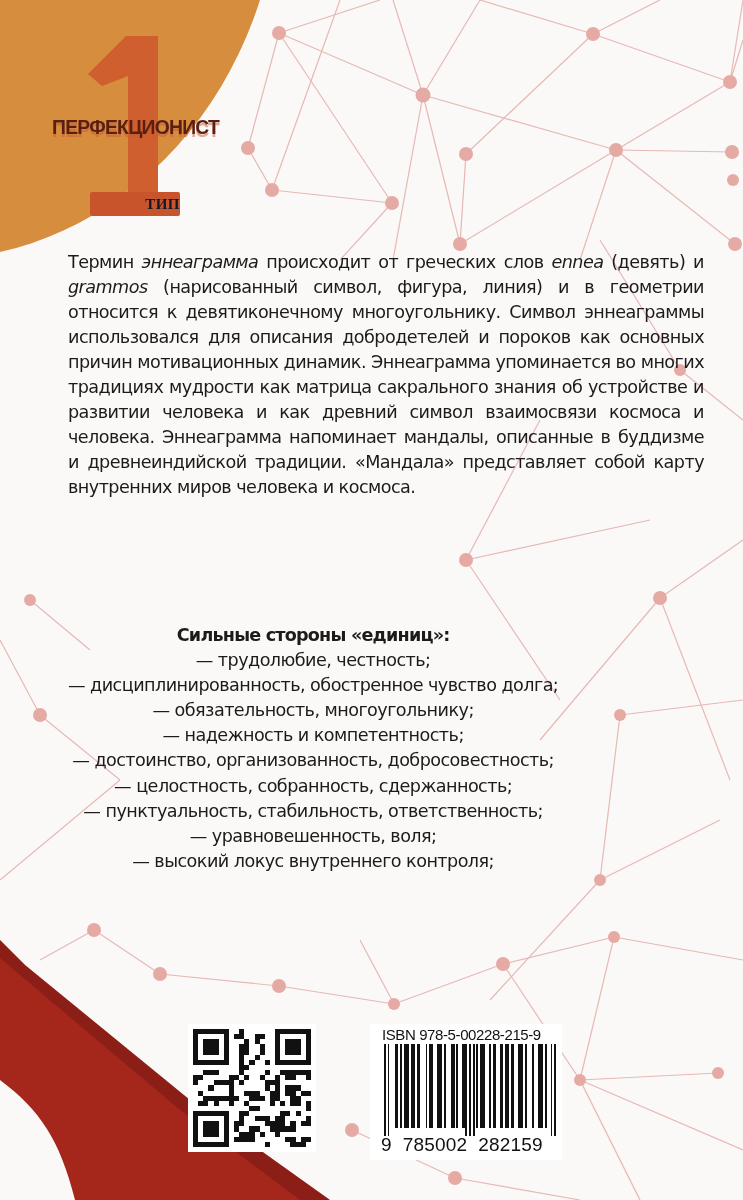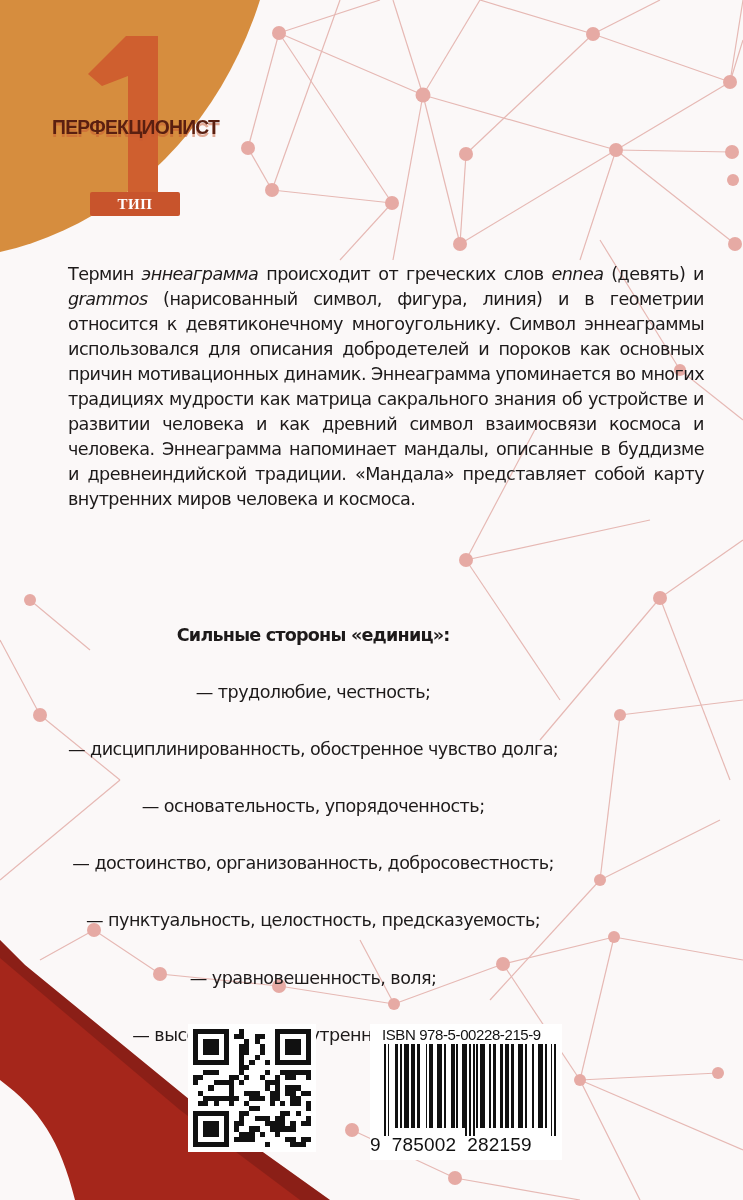--- a/index.html
+++ b/index.html
@@ -3,33 +3,33 @@
 <meta charset="utf-8">
 <style>
   html, body { margin:0; padding:0; }
   body { width:743px; height:1200px; position:relative; overflow:hidden; background:#fbf8f8; font-family:"DejaVu Sans", sans-serif; }
   .bg-net { position:absolute; left:0; top:0; width:743px; height:1200px; z-index:1; }
   .corner-blob { position:absolute; left:-420px; top:-520px; width:700px; height:780px; border-radius:50%; background:#d68d3e; z-index:2; }
   .red-band { position:absolute; left:0; top:0; width:743px; height:1200px; z-index:2; }
   .badge { position:absolute; z-index:3; }
   .big-one { position:absolute; left:82px; top:16px; width:80px; height:190px; }
   .type-title { position:absolute; left:52px; top:115px; font-family:"Liberation Sans", sans-serif; font-weight:bold; font-size:21px; color:#5a1f10; letter-spacing:-0.8px; transform:scaleX(0.92); transform-origin:left; white-space:nowrap; text-shadow:0 3px 0 rgba(200,90,50,0.5); }
-  .tip-ribbon { position:absolute; left:90px; top:192px; width:90px; height:24px; background:#c8542c; border-radius:2px; color:#ffffff; font-family:"Liberation Serif", serif; font-weight:bold; font-size:15px; text-align:center; line-height:24px; letter-spacing:0.5px; }
-  .body-text { position:absolute; left:68px; top:262px; width:636px; z-index:3; font-family:"DejaVu Sans", sans-serif; font-size:17.6px; line-height:25px; color:#1d1a1a; text-align:justify; letter-spacing:-0.55px; word-spacing:0px; }
+  .tip-ribbon { position:absolute; left:90px; top:192px; width:90px; height:24px; background:#c8542c; border-radius:2px; color:#0f172a; font-family:"Liberation Serif", serif; font-weight:bold; font-size:15px; text-align:right; line-height:24px; letter-spacing:0.5px; }
+  .body-text { position:absolute; left:68px; top:250px; width:636px; z-index:3; font-family:"DejaVu Sans", sans-serif; font-size:17.6px; line-height:25px; color:#1d1a1a; text-align:justify; letter-spacing:-0.55px; word-spacing:0px; }
   .body-text p { margin:0; text-indent:0; }
   .body-text em { font-style:italic; }
   .strengths { position:absolute; left:68px; top:623px; z-index:3; font-family:"DejaVu Sans", sans-serif; font-size:17.6px; line-height:25.1px; color:#1d1a1a; letter-spacing:-0.55px;text-align:center; }
   .strengths-title { font-weight:bold; letter-spacing:-0.8px; }
   .strengths ul { list-style:none; margin:0; padding:0; }
-  .strengths li { white-space:nowrap;margin-top:32px; }
+  .strengths li { white-space:nowrap; }
   .qr { position:absolute; left:188px; top:1024px; width:128px; height:128px; background:#fff; z-index:3; }
   .barcode { position:absolute; left:370px; top:1024px; width:192px; height:136px; background:#fff; z-index:3; }
   .isbn-top { position:absolute; left:12px; top:2px; font-family:"Liberation Sans", sans-serif; font-size:15px; color:#111; letter-spacing:-0.4px; white-space:nowrap; }
   .bars { position:absolute; left:14px; top:20px; width:172px; height:92px; }
-  .isbn-num { position:absolute; left:0; top:110px; width:192px; font-family:"Liberation Sans", sans-serif; font-size:19px; color:#111; white-space:pre; letter-spacing:0.2px; }
+  .isbn-num { position:absolute; left:11px; top:110px; width:192px; font-family:"Liberation Sans", sans-serif; font-size:19px; color:#111; white-space:pre; letter-spacing:0.2px; }
 </style>
 </head>
 <body>
 
 <svg class="bg-net" viewBox="0 0 743 1200" xmlns="http://www.w3.org/2000/svg">
   <g stroke="#e4b2ad" stroke-width="1.2" fill="none" opacity="0.9">
     <line x1="279" y1="33" x2="423" y2="95"></line>
     <line x1="279" y1="33" x2="380" y2="0"></line>
     <line x1="423" y1="95" x2="480" y2="0"></line>
     <line x1="423" y1="95" x2="393" y2="0"></line>
@@ -137,23 +137,25 @@
 
 <div class="body-text">
   <p id="intro-p"><span>Термин </span><em>эннеаграмма</em><span> происходит от греческих слов </span><em>ennea</em><span> (девять) и </span><em>grammos</em><span> (нарисованный символ, фигура, линия) и в геометрии относится к девятиконечному многоугольнику. Символ эннеаграммы использовался для описания добродетелей и пороков как основных причин мотивационных динамик. Эннеаграмма упоминается во многих традициях мудрости как матрица сакрального знания об устройстве и развитии человека и как древний символ взаимосвязи космоса и человека. Эннеаграмма напоминает мандалы, описанные в буддизме и древнеиндийской традиции. «Мандала» представляет собой карту внутренних миров человека и космоса.</span></p>
 </div>
 
 <div class="strengths">
   <div class="strengths-title">Сильные стороны «единиц»:</div>
   <ul>
     <li>— трудолюбие, честность;</li>
     <li>— дисциплинированность, обостренное чувство долга;</li>
-    <li>— основательность, упорядоченность;</li>
+    <li>— обязательность, многоугольнику;</li>
+    <li>— надежность и компетентность;</li>
     <li>— достоинство, организованность, добросовестность;</li>
-    <li>— пунктуальность, целостность, предсказуемость;</li>
+    <li>— целостность, собранность, сдержанность;</li>
+    <li>— пунктуальность, стабильность, ответственность;</li>
     <li>— уравновешенность, воля;</li>
     <li>— высокий локус внутреннего контроля;</li>
   </ul>
 </div>
 
 <div class="qr">
   <svg id="qr-svg" width="128" height="128" viewBox="0 0 25 25" xmlns="http://www.w3.org/2000/svg" shape-rendering="crispEdges">
       <rect x="1" y="1" width="7" height="1" fill="#111"></rect>
       <rect x="1" y="7" width="7" height="1" fill="#111"></rect>
       <rect x="1" y="1" width="1" height="7" fill="#111"></rect>

